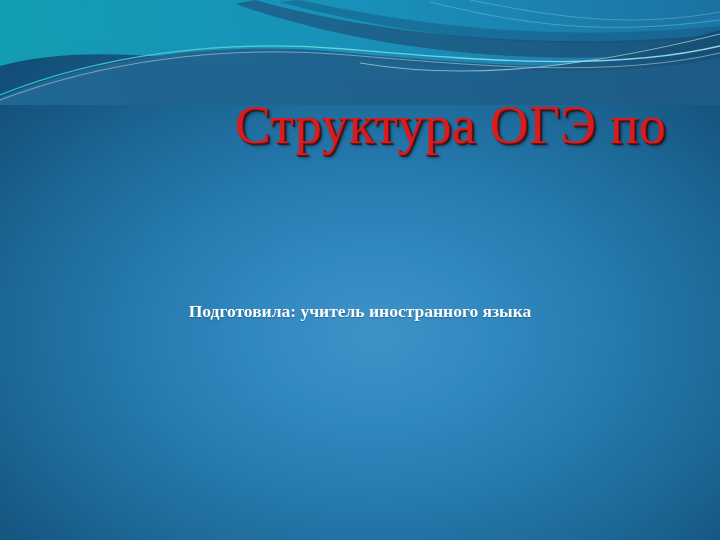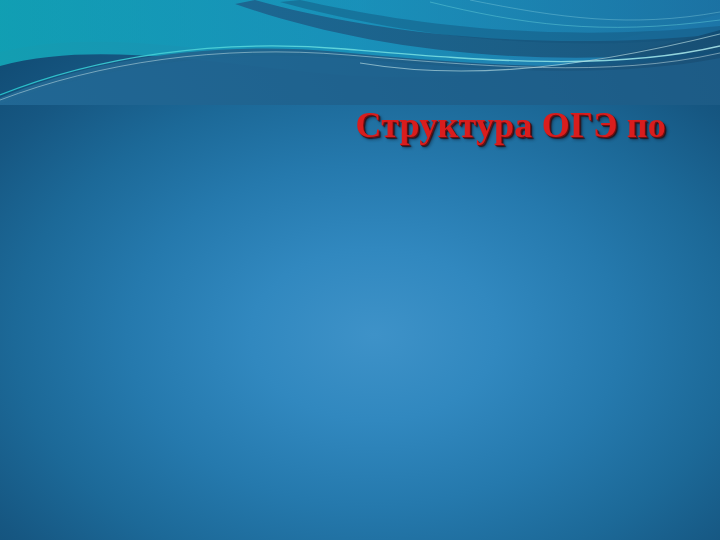--- a/index.html
+++ b/index.html
@@ -35,23 +35,23 @@
   
   #title-block {
     position: absolute;
     left: 40px;
     top: 97px;
     width: 626px;
     text-align: right;
   }
   .title-line {
     font-family: "Liberation Serif", serif;
-    font-size: 36px;
+    font-size: 54px;
     line-height: 56px;
-    font-weight: 700;
+    font-weight: 400;
     color: #d91d1d;
     letter-spacing: 0.2px;
     white-space: nowrap;
     text-shadow:
        1px 1px 0 #6e0f10,
        2px 2px 1px rgba(40,6,8,0.75),
        3px 3px 3px rgba(10,20,35,0.45);
   }
 
   
@@ -127,15 +127,16 @@
       <path d="M430,2 C520,24 600,36 720,20" fill="none" stroke="#5fc9d6" stroke-width="1.0" opacity="0.5"></path>
       <path d="M470,0 C560,18 630,28 720,12" fill="none" stroke="#8fd9e2" stroke-width="0.8" opacity="0.45"></path>
     </svg>
   </div>
 
   <div id="title-block">
     <div class="title-line">Структура ОГЭ по</div>
   </div>
 
   <div id="subtitle-block">
+    <div class="subtitle-line">Подготовила: учитель иностранного языка</div>
   </div>
 
 </div>
 
 </body></html>

